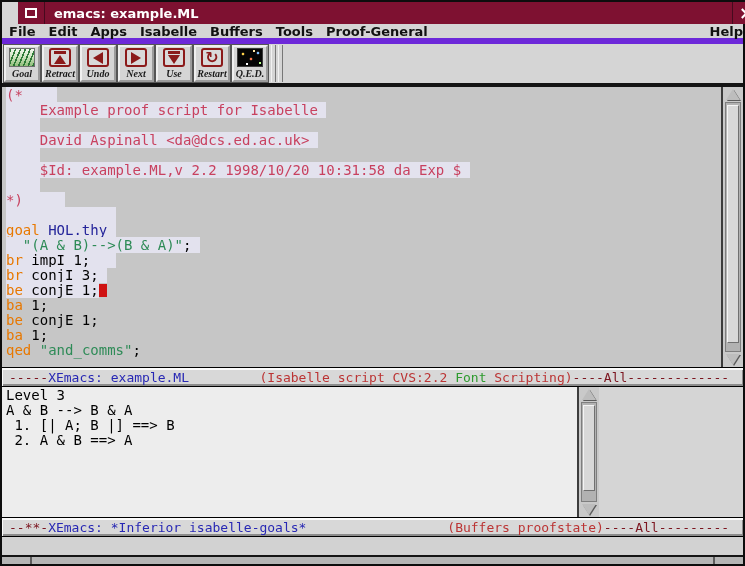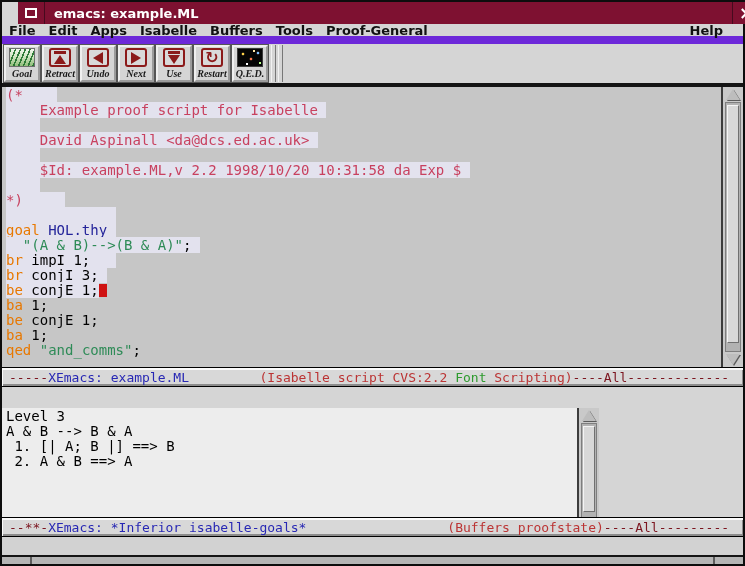--- a/index.html
+++ b/index.html
@@ -9,24 +9,24 @@
   .frame { position:absolute; inset:0; width:745px; height:566px; border:2px solid #0d0d0d; background:#d5d5d5; }
 
   
   .titlebar { position:absolute; left:0; top:0; width:741px; height:22px; background:var(--titlebar); display:flex; align-items:center;margin-left:16px; }
   .win-menu-btn { width:27px; height:22px; border-right:1px solid #460a1e; display:flex; align-items:center; justify-content:center; flex:0 0 auto; }
   .win-menu-glyph { width:12px; height:10px; border:2px solid #ffffff; }
   .title-text { color:#ffffff; font-weight:bold; font-size:13px; padding-left:9px; white-space:pre; }
   .close-btn { margin-left:auto; width:27px; height:22px; border-left:1px solid #460a1e; color:#ffffff; font-weight:bold; font-size:17px; display:flex; align-items:center; justify-content:center; }
 
   
-  .menubar { position:absolute; left:0; top:22px; width:741px; height:20px; background:#d5d5d5; border-bottom:8px solid #6d28d9; display:flex; align-items:center; font-size:13px; font-weight:bold; color:#111; }
+  .menubar { position:absolute; left:0; top:22px; width:741px; height:20px; background:#d5d5d5; border-bottom:6px solid #6d28d9; display:flex; align-items:center; font-size:13px; font-weight:bold; color:#111; }
   .menu-item { margin-left:13px; white-space:pre; }
   .menu-item:first-child { margin-left:7px; }
-  .menu-help { margin-left:auto; margin-right:20px; font-weight:bold;padding-left:12px; }
+  .menu-help { margin-left:auto; margin-right:0; font-weight:bold;padding-left:12px; }
 
   
   .toolbar { position:absolute; left:0; top:42px; width:741px; height:39px; background:#d5d5d5; display:flex; align-items:stretch; padding:1px 0 1px 2px; }
   .tb-btn { width:36px; margin-right:2px; background:#d5d5d5; border:2px outset #efefef; box-shadow:0 0 0 1px #555; display:flex; flex-direction:column; align-items:center; justify-content:flex-start; padding-top:1px; }
   .tb-label { font-family:"Liberation Serif",serif; font-style:italic; font-weight:bold; font-size:10px; color:#1a1a1a; margin-top:1px; white-space:nowrap; }
   .tb-sep { width:5px; margin:0 1px; border-left:1px solid #f2f2f2; border-right:1px solid #777; }
 
   .icon-box { width:22px; height:19px; border:2px solid var(--icon_red); border-radius:3px; background:#d9d9d9; display:flex; flex-direction:column; align-items:center; justify-content:center; }
   .bar { width:12px; height:3px; background:var(--icon_red); margin-bottom:1px; }
   .tri-up    { width:0; height:0; border-left:6px solid transparent; border-right:6px solid transparent; border-bottom:9px solid var(--icon_red); }
@@ -43,21 +43,21 @@
       radial-gradient(circle 1.6px at 20px 4px, #86c0ff 0 1px, transparent 1.7px),
       radial-gradient(circle 1.4px at 9px 15px, #ffffff 0 .9px, transparent 1.5px),
       radial-gradient(circle 1.4px at 22px 14px,#b7ff8a 0 .9px, transparent 1.5px),
       radial-gradient(circle 1.2px at 16px 2px, #ffe9a8 0 .8px, transparent 1.3px),
       #050505; }
 
   .tb-black-strip { position:absolute; left:0; top:81px; width:741px; height:4px; background:#141414; }
 
   
   .main-buffer { position:absolute; left:0; top:85px; width:741px; height:280px; background:#c6c6c6; overflow:hidden; }
-  .goals-buffer { position:absolute; left:0; top:406px; width:597px; height:130px; background:#ededed; overflow:hidden; }
+  .goals-buffer { position:absolute; left:0; top:385px; width:597px; height:130px; background:#ededed; overflow:hidden; }
   .code-area { position:absolute; left:0; top:1px; right:22px; bottom:0; padding-left:4px; font-family:"DejaVu Sans Mono",monospace; font-size:14px; line-height:15px; }
   .code-line { white-space:pre; height:15px; }
   .hl { background:var(--locked); }
   .cursor { display:inline-block; width:8px; height:13px; background:var(--cursor); vertical-align:-2px; }
   .c-plain   { color:#000000; }
   .c-comment { color:var(--comment); }
   .c-keyword { color:var(--keyword); }
   .c-theory  { color:var(--theory);text-align:center; }
   .c-string  { color:var(--string); }
   .c-mlmaroon{ color:var(--mlmaroon); }

